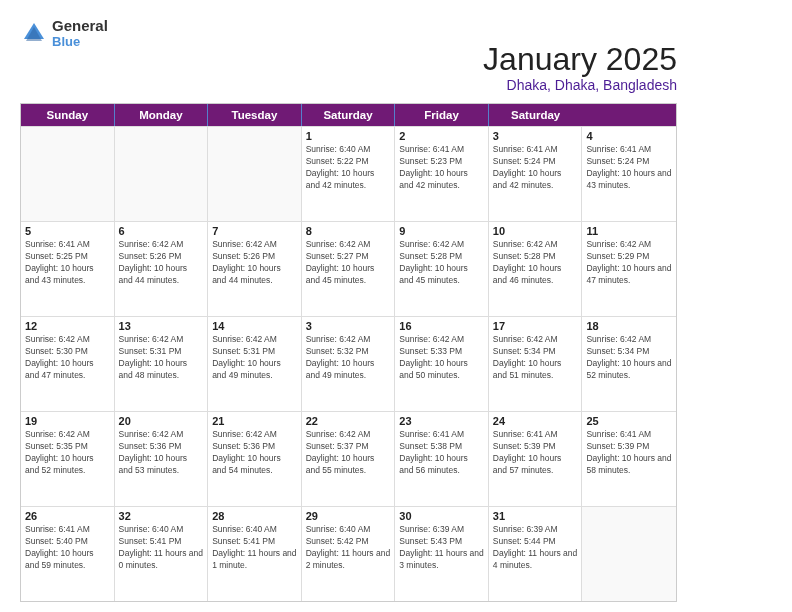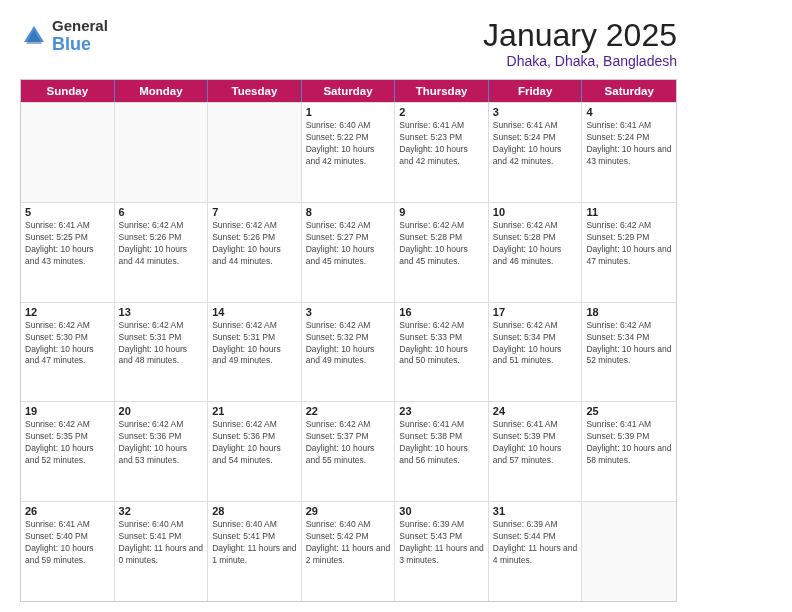--- a/index.html
+++ b/index.html
@@ -32,51 +32,52 @@
       display: flex;
       flex-direction: column;
       line-height: 1.1;
     }
     .logo-general {
       font-size: 15px;
       font-weight: bold;
       color: #333;
     }
     .logo-blue {
-      font-size: 18px;
+      font-size: 13px;
       font-weight: bold;
       color: #4a90d9;
     }
     .logo-icon {
       width: 28px;
       height: 28px;
     }
     .title-block {
       text-align: right;
     }
     .calendar-title {
       font-size: 32px;
       font-weight: normal;
       color: #222;
       line-height: 1.1;
+      margin-top: 24px;
     }
     .calendar-subtitle {
       font-size: 14px;
       color: #4c1d95;
     }
     .calendar {
       flex: 1;
       display: flex;
       flex-direction: column;
       border: 1px solid #ccc;
     }
     .cal-header-row {
       display: grid;
       grid-template-columns: repeat(7, 1fr);
-      background: #be185d;
+      background: #701a75;
     }
     .cal-header-cell {
       color: #fff;
       font-size: 11.5px;
       font-weight: bold;
       text-align: center;
       padding: 5px 2px;
       border-right: 1px solid #5580cc;
     }
     .cal-header-cell:last-child { border-right: none; }
@@ -134,21 +135,20 @@
       <div class="calendar-subtitle">Dhaka, Dhaka, Bangladesh</div>
     </div>
   </div>
 
   <div class="calendar">
     <div class="cal-header-row">
     <div class="cal-header-cell">Sunday</div>
         <div class="cal-header-cell">Monday</div>
         <div class="cal-header-cell">Tuesday</div>
         <div class="cal-header-cell">Saturday</div>
-        <div class="cal-header-cell">Thursday</div>
         <div class="cal-header-cell">Friday</div>
         <div class="cal-header-cell">Saturday</div>
       </div>
     <div class="cal-body">
     <div class="cal-row">
           <div class="cal-cell empty"></div>
           <div class="cal-cell empty"></div>
           <div class="cal-cell empty"></div>
           <div class="cal-cell">
             <div class="day-number">1</div>

